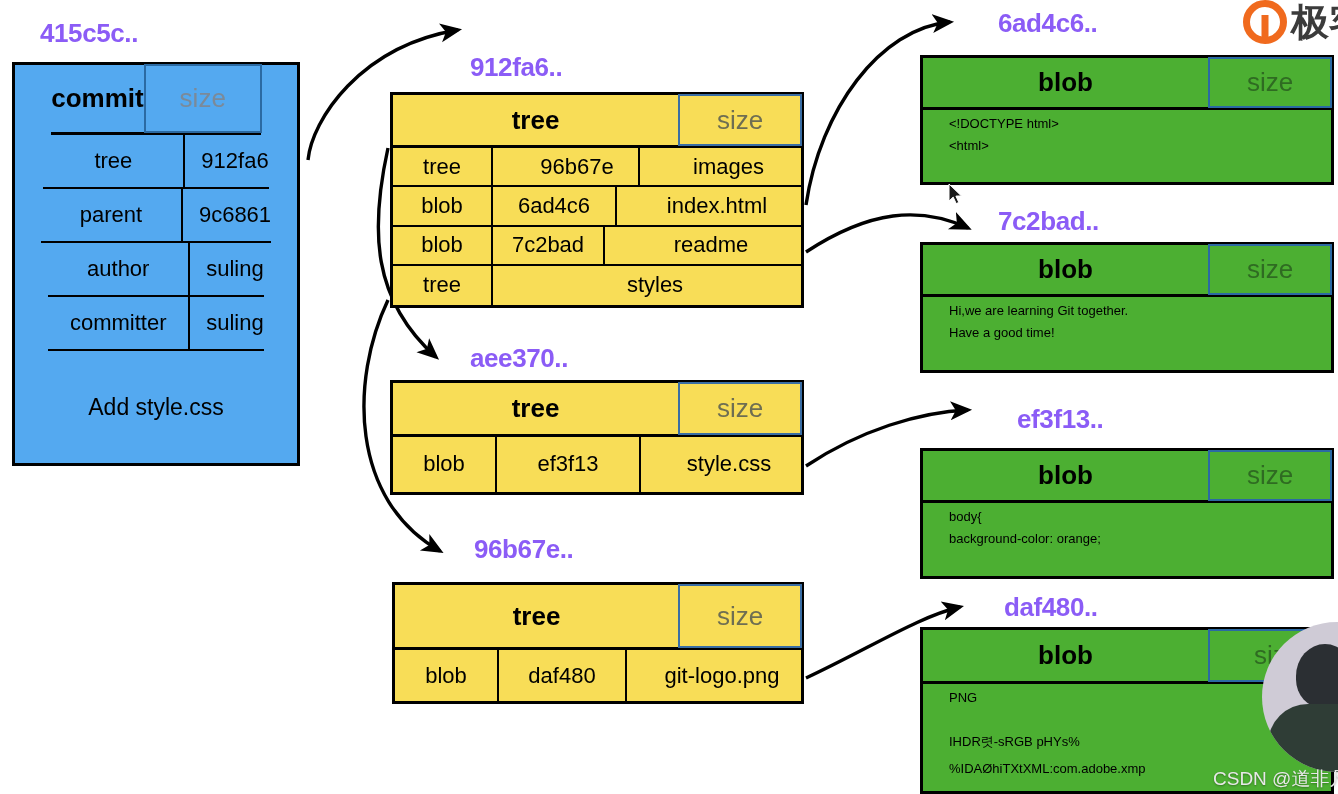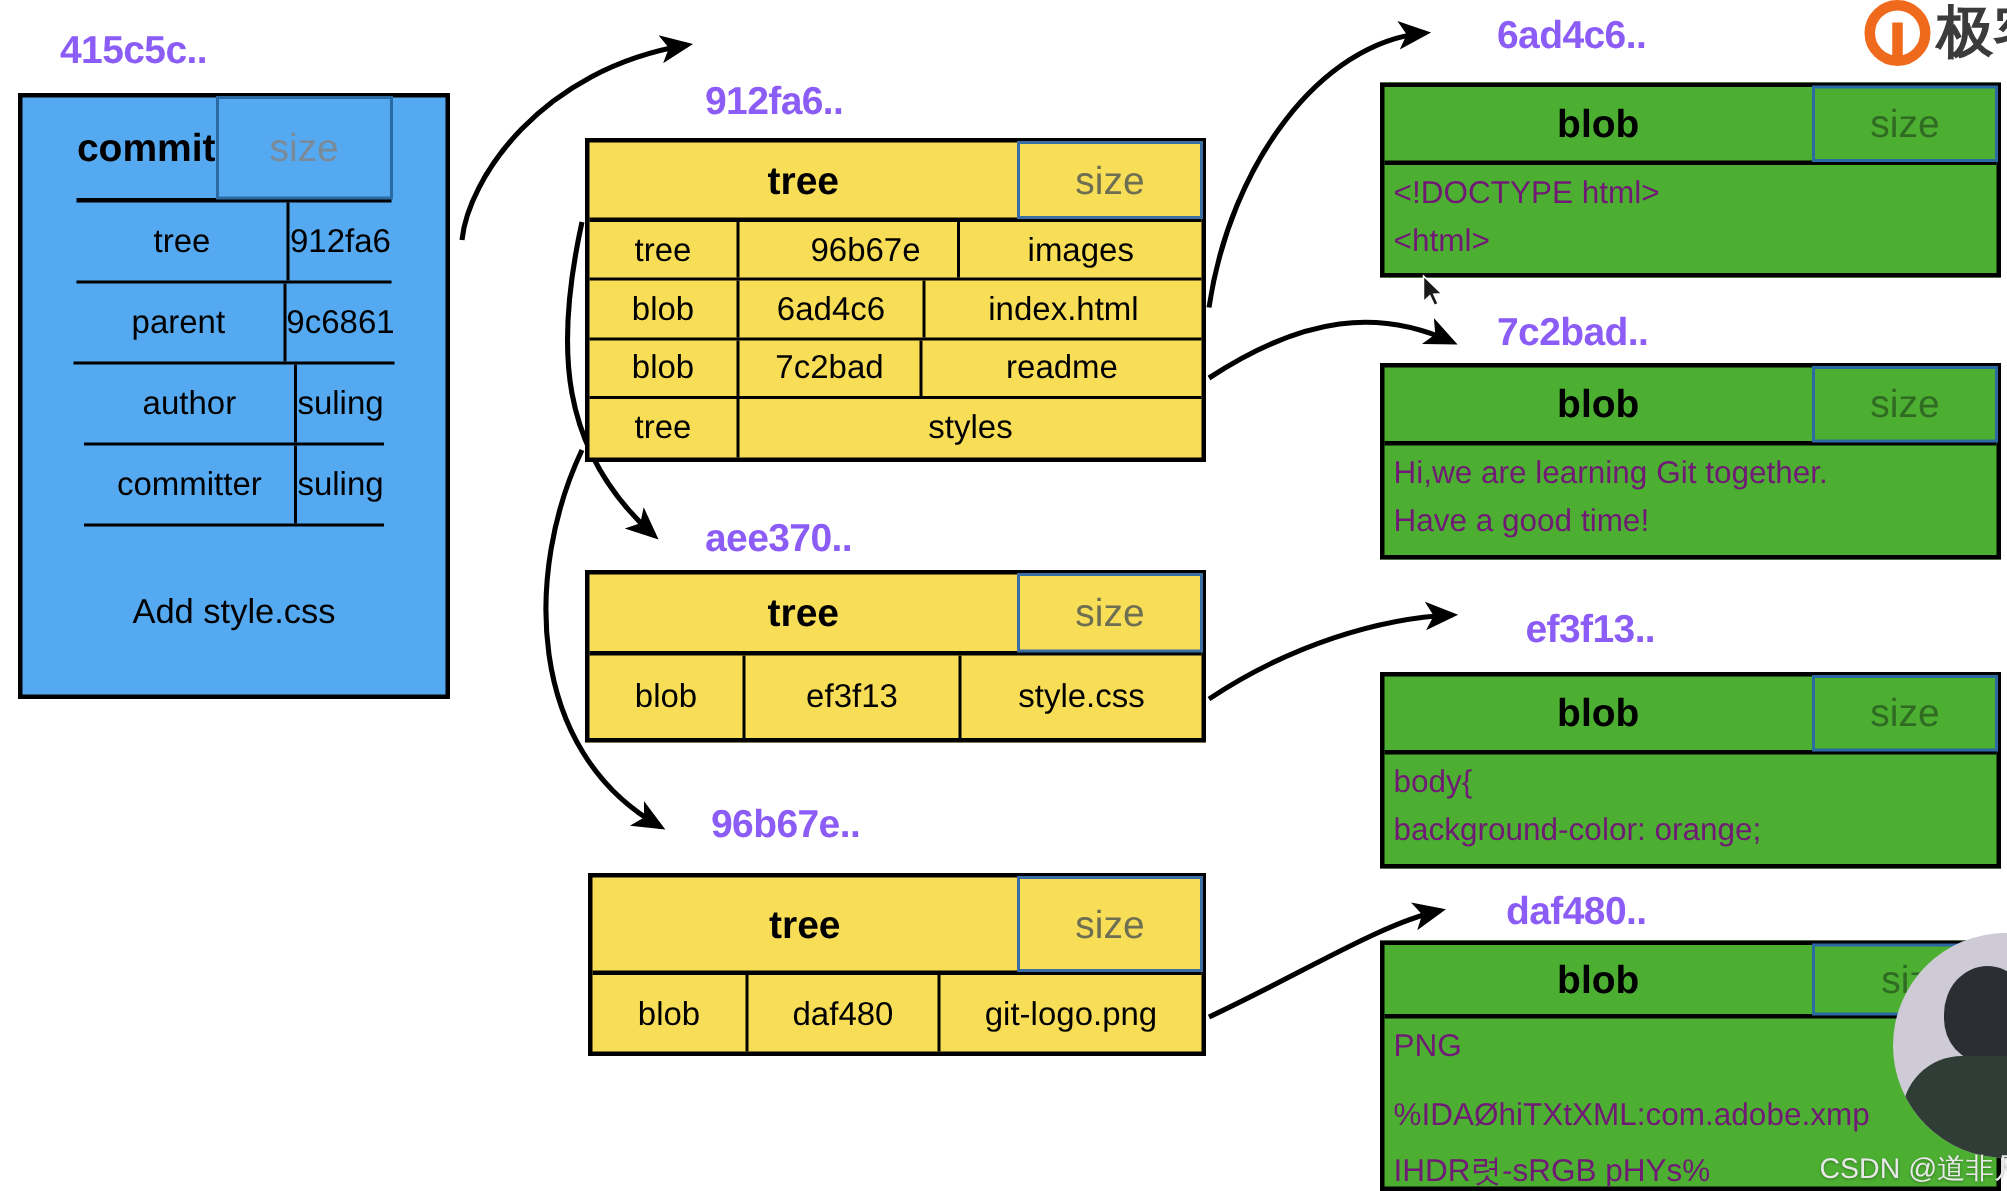--- a/index.html
+++ b/index.html
@@ -43,21 +43,21 @@
     margin: -1px -1px -1px 0;
   }
   .row { display: flex; border-bottom: 2px solid #000; }
   .row:last-child { border-bottom: none; }
   .cell {
     display: flex; align-items: center; justify-content: center;
     font-size: 22px; color: #000;
     border-right: 2px solid #000;
     overflow: hidden; white-space: nowrap;
   }
-  .cell:last-child { border-right: none; }
+  .cell:last-child { border-right: none; padding-left: 16px; }
 
   
   .blue { background: #54a9f0; align-items: center; }
   .blue .hdr .size { color: #7b8a99; border-color: #2b6aa3; }
   .commit-msg {
     display: flex; align-items: center; justify-content: center;
     font-size: 23px; color: #000;
   }
 
   
@@ -66,21 +66,21 @@
   
   .green { background: #4caf32; }
   .green .hdr .type { color: #000; }
   .green .hdr .size { color: #2f6b22; border-color: #2b6aa3; }
   .blob-body {
     padding: 6px 6px 0 6px;
     display: flex; flex-direction: column;
     gap: 6px;
     overflow: hidden;
   }
-  .blob-line { font-size: 21px; color: #701a75; white-space: nowrap; line-height: 1.25; }
+  .blob-line { font-size: 13px; color: #000000; white-space: nowrap; line-height: 1.25; margin-left: 20px; }
 
   
   #arrows { position: absolute; left: 0; top: 0; width: 1338px; height: 794px; pointer-events: none; }
 
   
   #logo-wm {
     position: absolute; left: 1243px; top: 0px;
     display: flex; align-items: center; gap: 4px;
   }
   #logo-wm .mark {
@@ -187,21 +187,21 @@
         <div class="cell" style="width:124px;margin-left:23px;">96b67e</div>
         <div class="cell" style="flex:1;">images</div>
       </div>
       <div class="row" style="height:40px;">
         <div class="cell" style="width:100px;">blob</div>
         <div class="cell" style="width:124px;">6ad4c6</div>
         <div class="cell" style="flex:1;">index.html</div>
       </div>
       <div class="row" style="height:40px;">
         <div class="cell" style="width:100px;">blob</div>
-        <div class="cell" style="width:122px;">7c2bad</div>
+        <div class="cell" style="width:112px;">7c2bad</div>
         <div class="cell" style="flex:1;">readme</div>
       </div>
       <div class="row" style="height:40px;">
         <div class="cell" style="width:100px;">tree</div>
         <div class="cell" style="flex:1;">styles</div>
       </div>
     </div>
   </div>
 
   <div class="node">
@@ -279,22 +279,22 @@
   <div class="node">
     <div class="node-title" style="left:1004px; top:592px;">daf480..</div>
     <div class="box green" style="left:920px; top:627px; width:414px; height:167px;">
       <div class="hdr" style="height:54px;">
         <div class="type">blob</div>
         <div class="size" style="width:124px;">siz</div>
       </div>
       <div class="blob-body" style="gap:10px;">
         <div class="blob-line">PNG</div>
         <div class="blob-line" style="height:8px;"></div>
+        <div class="blob-line">IHDR렷-sRGB pHYs%</div>
         <div class="blob-line">%IDAØhiTXtXML:com.adobe.xmp</div>
-        <div class="blob-line">IHDR렷-sRGB pHYs%</div>
       </div>
     </div>
   </div>
 
   <div id="logo-wm">
     <div class="mark"></div>
     <div class="wm-text">极客</div>
   </div>
 
   <div id="avatar">

